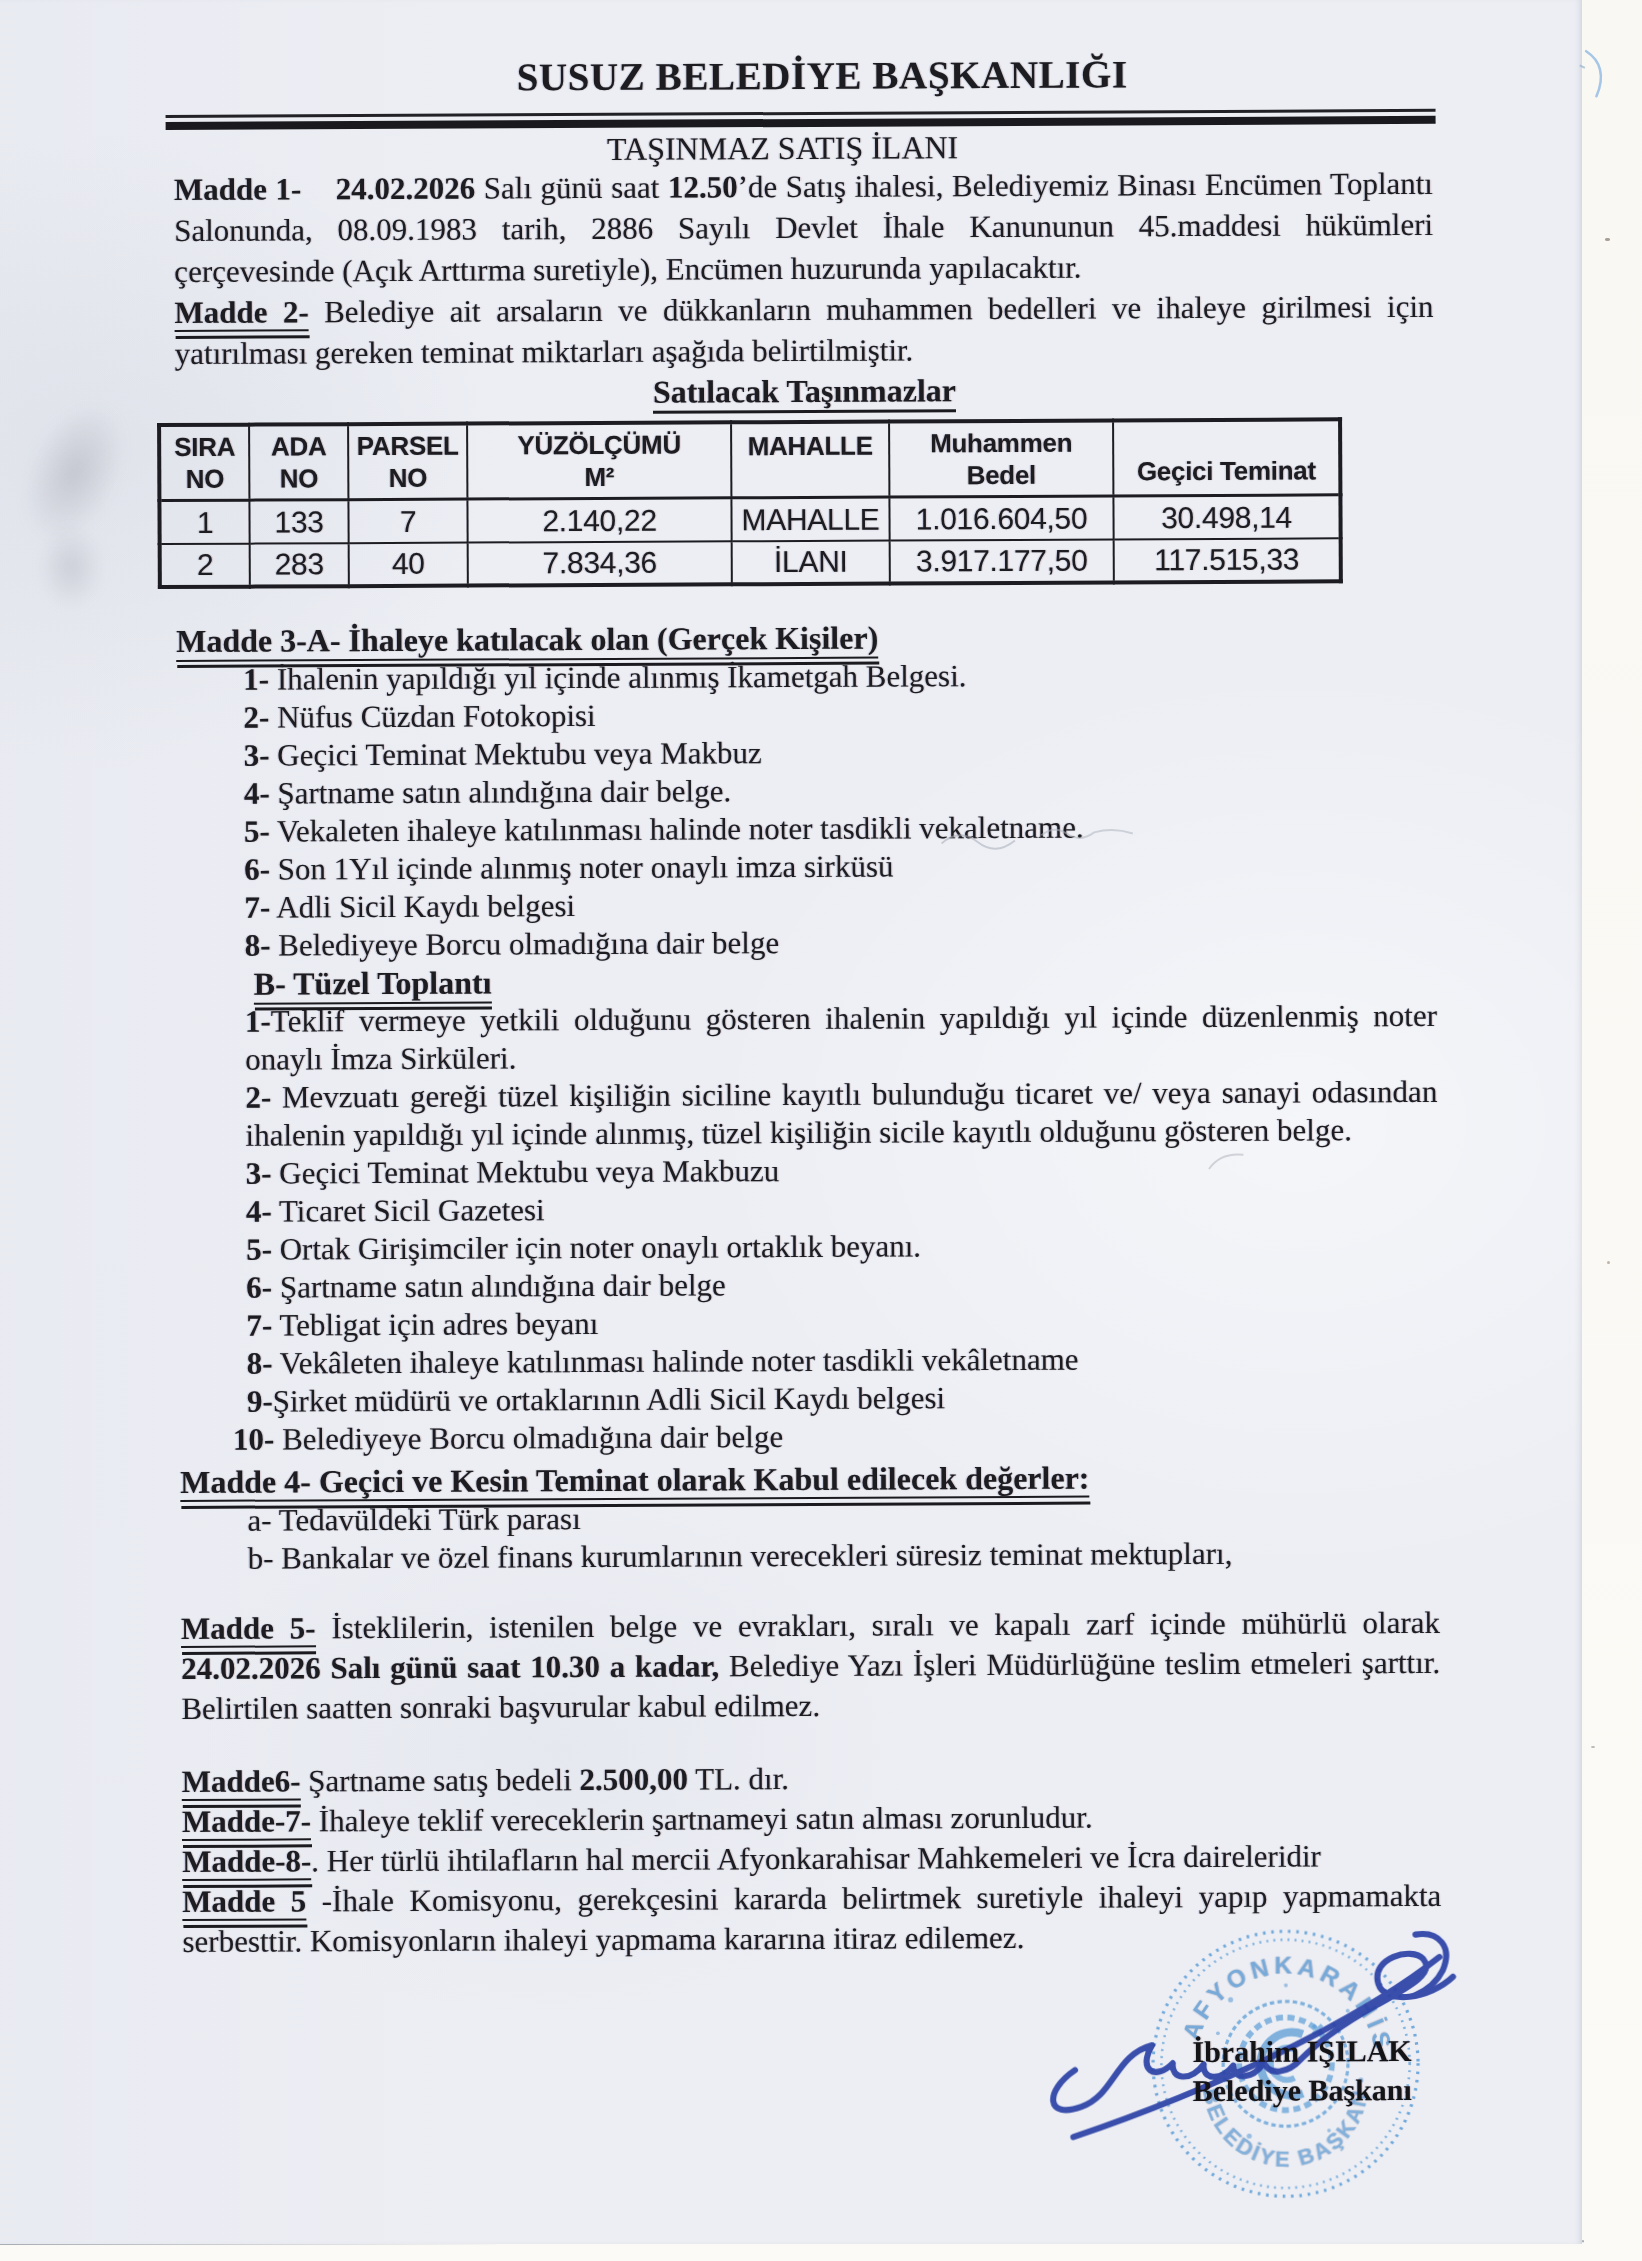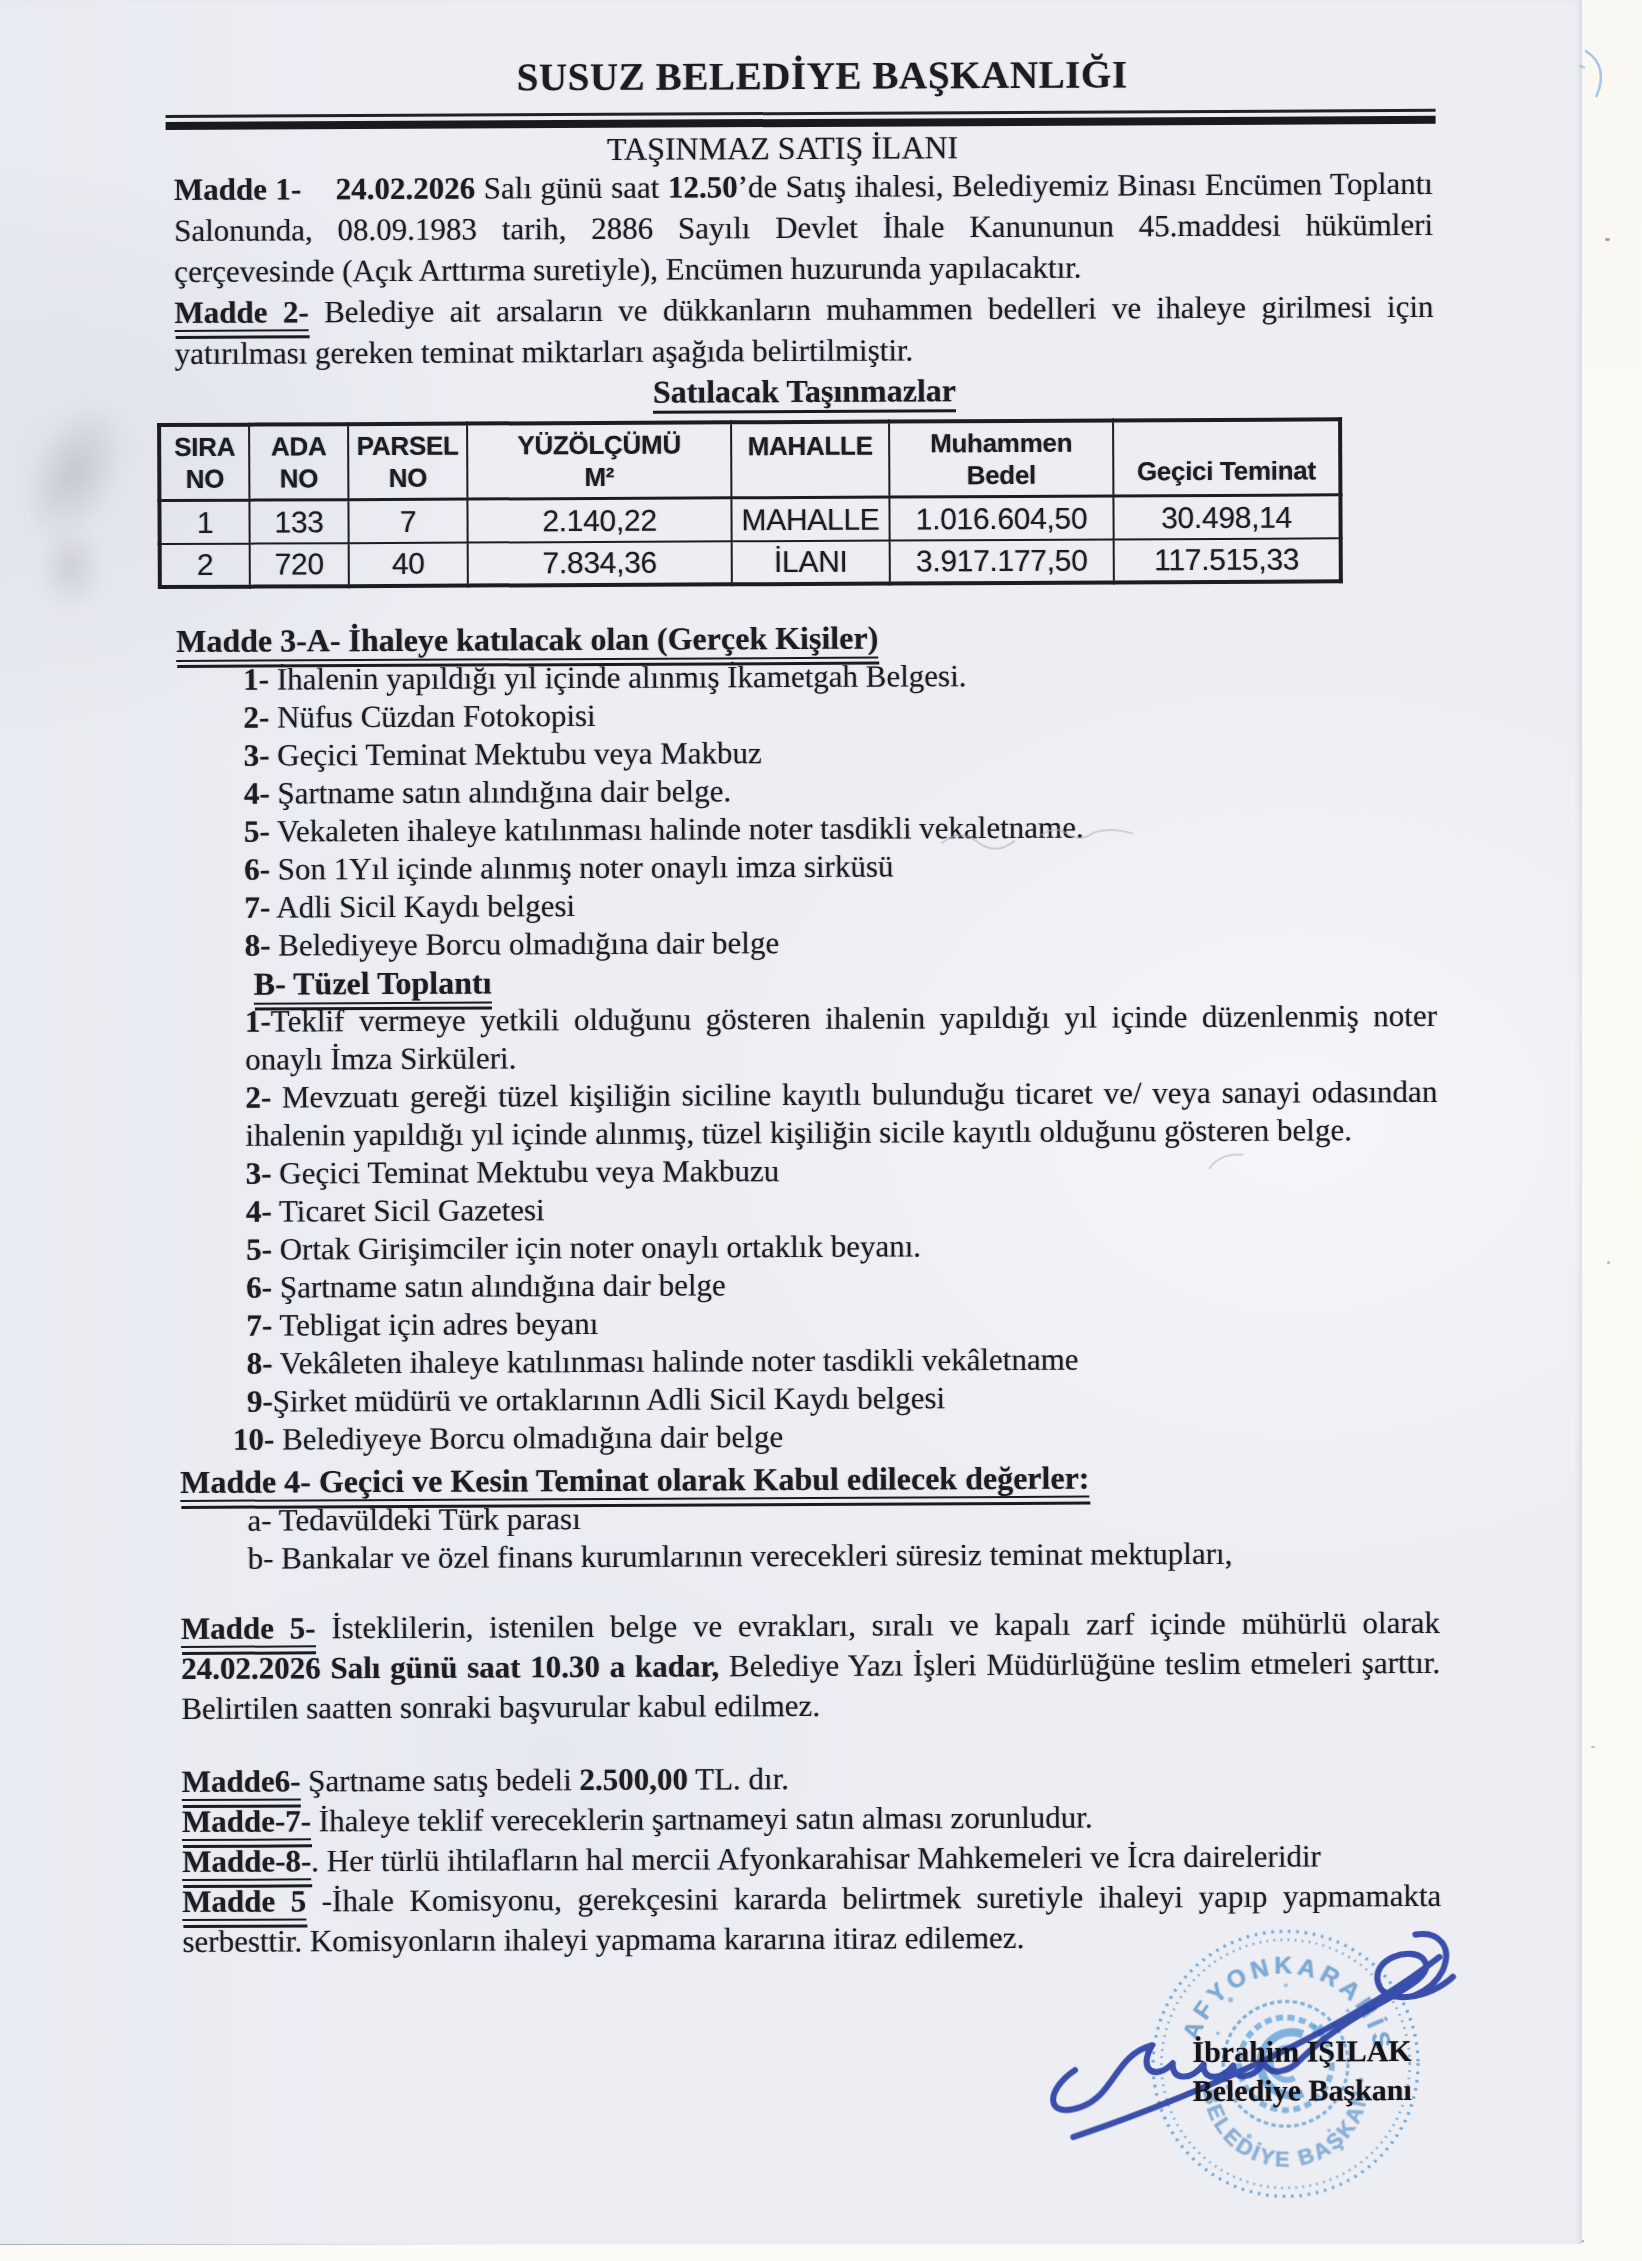--- a/index.html
+++ b/index.html
@@ -140,21 +140,21 @@
           <td>1</td>
           <td>133</td>
           <td>7</td>
           <td>2.140,22</td>
           <td>MAHALLE</td>
           <td>1.016.604,50</td>
           <td>30.498,14</td>
         </tr>
         <tr class="data">
           <td>2</td>
-          <td>720</td>
+          <td>283</td>
           <td>40</td>
           <td>7.834,36</td>
           <td>İLANI</td>
           <td>3.917.177,50</td>
           <td>117.515,33</td>
         </tr>
       </tbody>
         </table>
 
       <div class="heading h-m3"><span class="u2">Madde 3-A- İhaleye katılacak olan (Gerçek Kişiler)</span></div>

